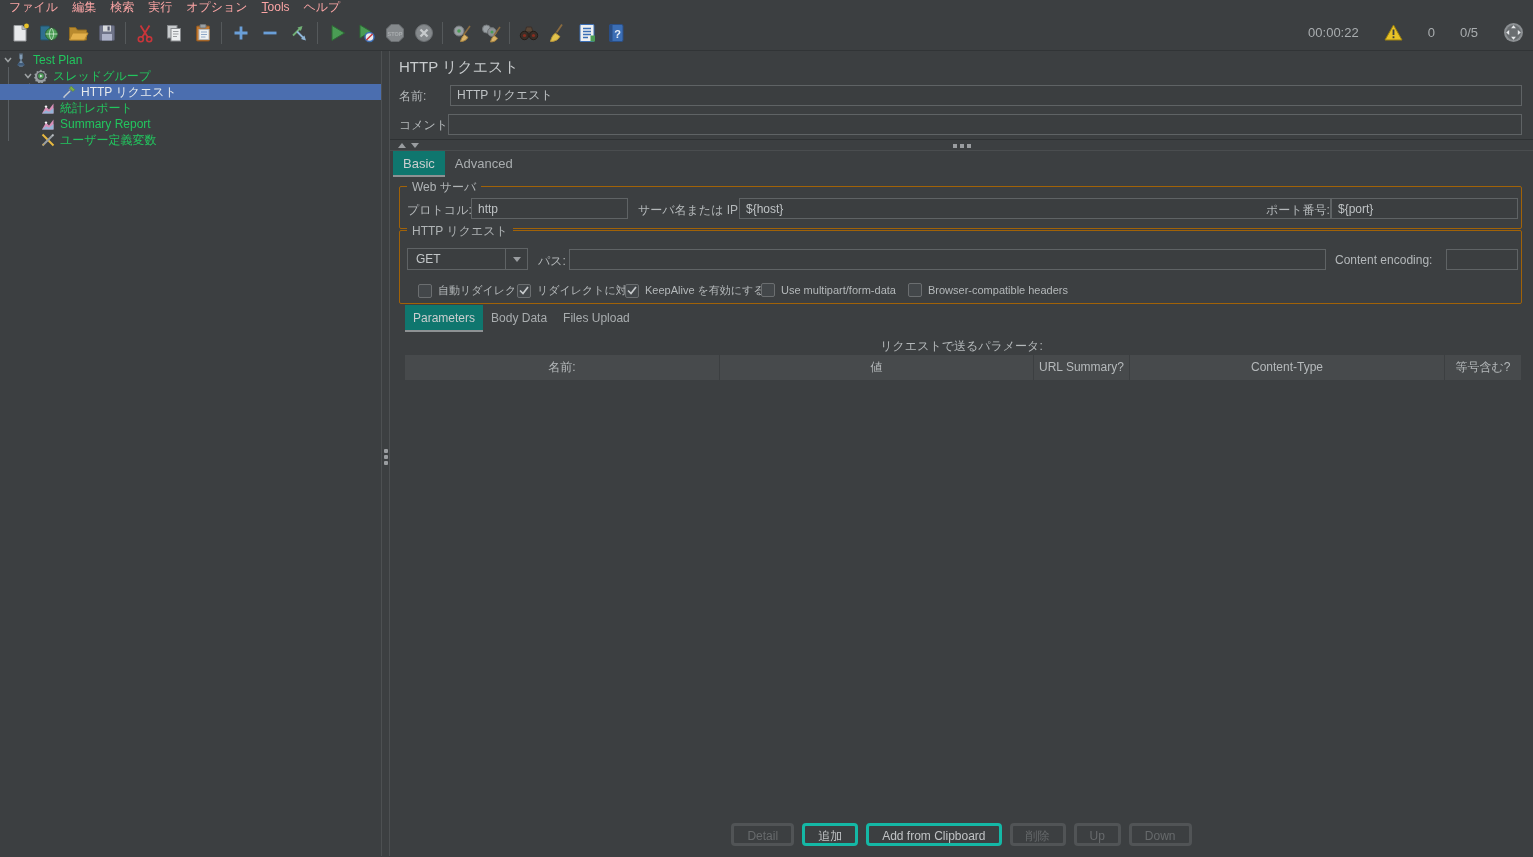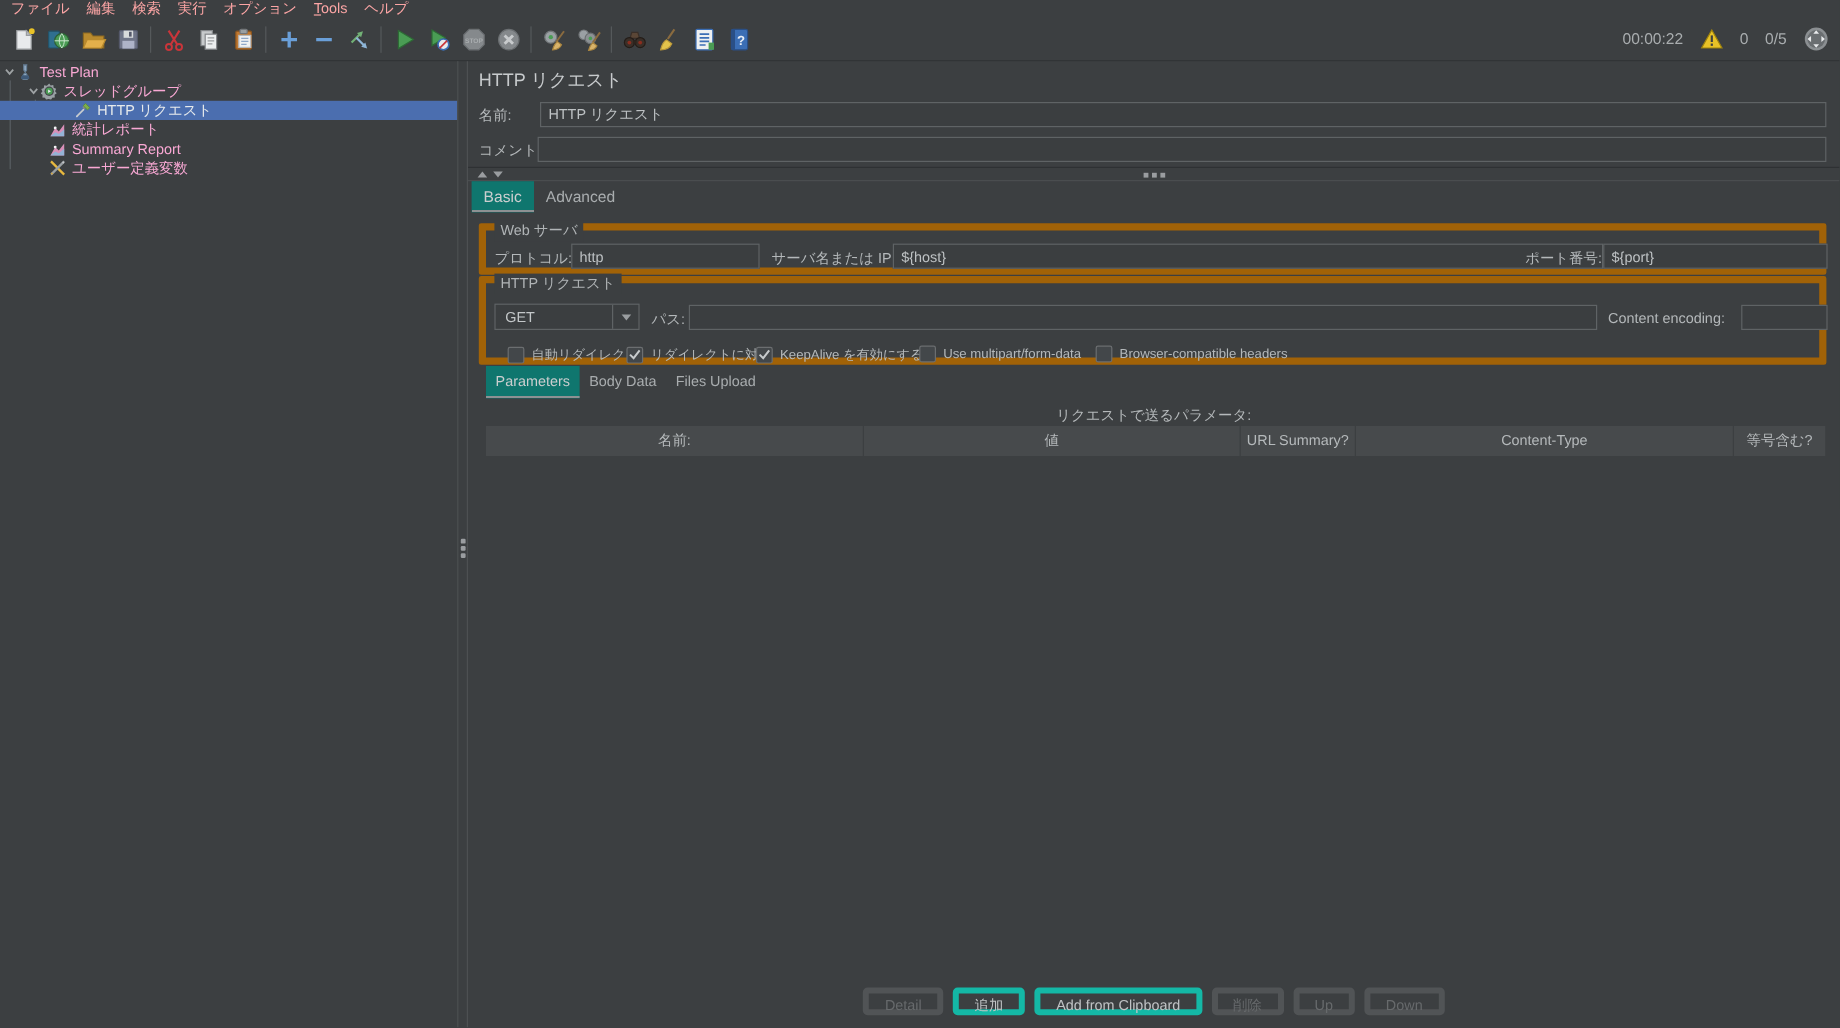--- a/index.html
+++ b/index.html
@@ -14,26 +14,26 @@
 
   
   .menubar { height:15px; display:flex; align-items:center; padding-left:2px; }
   .menu-item { padding:0 7px; font-size:12px; color:#fca5a5; line-height:15px; cursor:default; }
   .mnemonic::first-letter { text-decoration:underline; }
 
   
   .toolbar { height:36px; display:flex; align-items:center; padding:0 5px; border-bottom:1px solid #313436; }
   .tbtn { width:29px; height:28px; display:flex; align-items:center; justify-content:center; border-radius:3px; }
   .tsep { width:1px; height:22px; background:#55595b; margin:0 4px; }
-  .toolbar-right { margin-left:auto; display:flex; align-items:center; gap:14px; padding-right:4px; color:#a9adaf; font-size:13px; }
+  .toolbar-right { margin-left:auto; display:flex; align-items:center; gap:25px; padding-right:4px; color:#a9adaf; font-size:13px; }
 
   
   .content { display:flex; height:805px; }
   .tree { width:381px; position:relative; padding-top:1px; flex:none; }
-  .tree-row { height:16px; display:flex; align-items:center; font-size:12px; color:#f9a8d4; position:relative; white-space:nowrap; }
+  .tree-row { height:16px; display:flex; align-items:center; font-size:12px; color:#22c55e; position:relative; white-space:nowrap; }
   .tree-row .chev { width:12px; display:flex; justify-content:center; flex:none; }
   .tree-row .nicon { margin-right:5px; flex:none; }
   .tree-row.selected { background:#4b6eaf; color:#e6eaec; }
   .guide { position:absolute; width:1px; background:rgba(170,180,190,0.28); }
 
   .vsplit { width:9px; flex:none; border-left:1px solid #4d5052; border-right:1px solid #4d5052; position:relative; }
   .vsplit .grip { position:absolute; left:2px; top:398px; display:flex; flex-direction:column; gap:2px; }
   .vsplit .grip i { width:4px; height:4px; background:#9a9da0; border-radius:1px; display:block; }
 
   
@@ -50,39 +50,39 @@
   .tri-up { width:0; height:0; border-left:4px solid transparent; border-right:4px solid transparent; border-bottom:5px solid #9a9da0; }
   .tri-down { width:0; height:0; border-left:4px solid transparent; border-right:4px solid transparent; border-top:5px solid #9a9da0; }
   .hsplit .dots { position:absolute; left:50%; top:4px; transform:translateX(-50%); display:flex; gap:3px; }
   .hsplit .dots i { width:4px; height:4px; background:#9a9da0; display:block; }
 
   .tabrow { position:absolute; display:flex; }
   .tab { padding:0 10px; font-size:13px; color:#a9adaf; line-height:26px; height:26px; }
   .tab.selected { background:#0f766e; color:#cbcecf; box-shadow:inset 0 -2px 0 #8d9193; }
   .tabrow.small .tab { font-size:12px; line-height:27px; height:27px; padding:0 8px; }
 
-  .group { position:absolute; border:6px solid #a16207; border-radius:2px; }
+  .group { position:absolute; border:1px solid #a16207; border-radius:2px; }
   .legend { position:absolute; top:-8px; left:7px; background:#3c3f41; padding:0 5px; font-size:12px; color:#b0b4b6; }
 
   .combo { position:absolute; height:22px; background:#3b3e40; border:1px solid #5f6365; display:flex; align-items:center; }
   .combo .val { flex:1; padding-left:8px; font-size:12px; color:#c3c7c9; }
   .combo .arrowbox { width:22px; height:100%; border-left:1px solid #5f6365; display:flex; align-items:center; justify-content:center; }
 
   .cbgroup { position:absolute; display:flex; align-items:center; gap:6px; font-size:11px; color:#b4b8ba; }
   .cb { width:14px; height:14px; background:#43474a; border:1px solid #6b6e70; border-radius:2px; display:flex; align-items:center; justify-content:center; }
 
   .caption { position:absolute; left:0; right:0; text-align:center; font-size:12px; color:#b5b9bb; }
 
   .theader { position:absolute; display:flex; gap:1px; }
   .thcell { background:#474a4c; color:#b5b9bb; font-size:12px; text-align:center; line-height:25px; height:25px; }
 
   .footer { position:absolute; left:0; right:0; display:flex; justify-content:center; gap:8px; }
   .btn {
     height:23px; padding:0 13px; border-radius:4px; background:transparent;
-    border:5px solid #14b8a6; color:#c0c3c5; font-size:12px; font-family:"Liberation Sans",sans-serif; line-height:21px;
+    border:3px solid #14b8a6; color:#c0c3c5; font-size:12px; font-family:"Liberation Sans",sans-serif; line-height:21px;
   }
   .btn.disabled { border-color:#515456; color:#676a6c; }
 </style>
 </head>
 <body>
 
 <div class="menubar">
   <span class="menu-item">ファイル</span>
   <span class="menu-item">編集</span>
   <span class="menu-item">検索</span>

